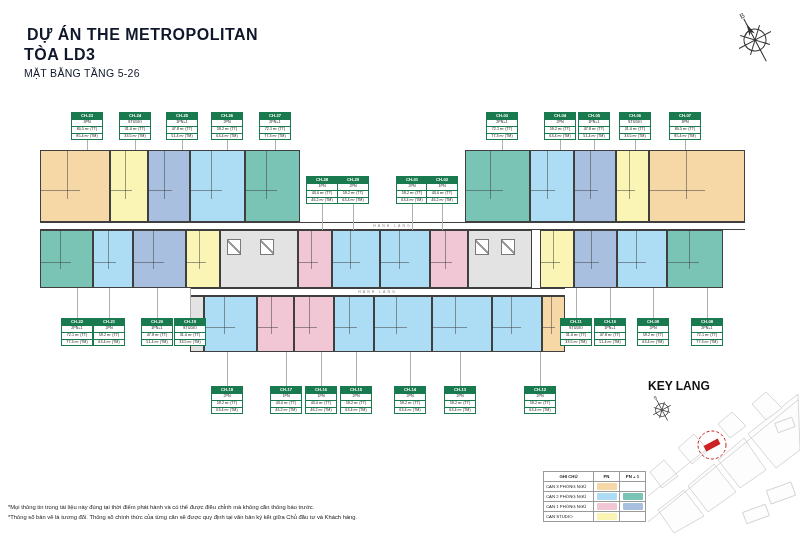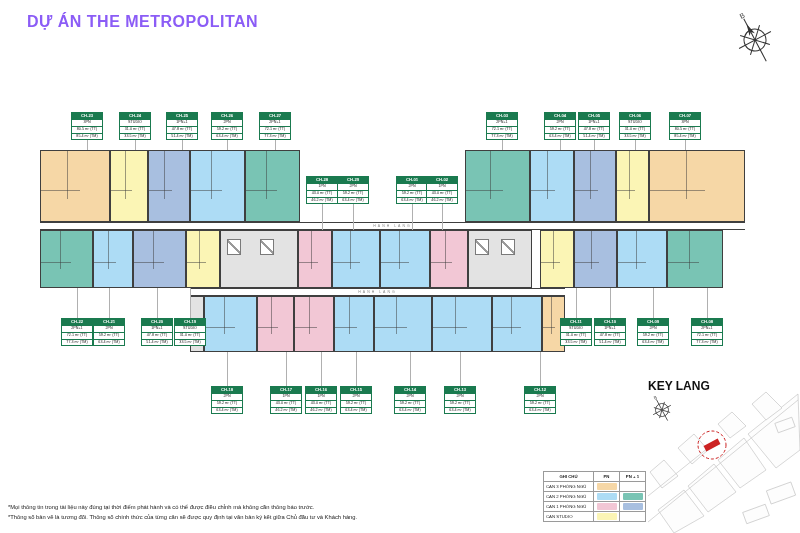--- a/index.html
+++ b/index.html
@@ -1,19 +1,19 @@
 <!DOCTYPE html>
 <html><head>
 <meta charset="utf-8">
 <style>
   html,body{margin:0;padding:0;background:#fff;}
   #page{position:relative;width:800px;height:533px;background:#ffffff;overflow:hidden;
         font-family:"Liberation Sans", sans-serif;}
   
-  #titleblock{position:absolute;left:24px;top:13px;color:#8b5cf6;}
+  #titleblock{position:absolute;left:24px;top:26px;color:#0f172a;}
   #titleblock .t1{font-size:16px;font-weight:bold;letter-spacing:.5px;padding-left:3px;}
   #titleblock .t2{font-size:16px;font-weight:bold;letter-spacing:.5px;margin-top:2px;}
   #titleblock .t3{font-size:10.5px;margin-top:3px;letter-spacing:.3px;}
   
   #plan{position:absolute;inset:0;}
   .unit{position:absolute;box-sizing:border-box;border:1.2px solid #3f3f3f;}
   .unit::before{content:"";position:absolute;left:38%;top:0;bottom:32%;border-right:0.8px solid rgba(60,60,60,.5);}
   .unit::after{content:"";position:absolute;left:0;right:42%;top:56%;border-top:0.8px solid rgba(60,60,60,.5);}
   .corridor{position:absolute;box-sizing:border-box;background:#fff;border-top:1px solid #3f3f3f;border-bottom:1px solid #3f3f3f;
             display:flex;align-items:center;justify-content:center;}
@@ -44,20 +44,22 @@
   #footnotes{position:absolute;left:8px;top:502px;color:#222;}
   #footnotes div{font-size:5.8px;line-height:10px;}
 </style>
 </head>
 <body>
 
 <div id="page">
 
   <div id="titleblock">
     <div class="t1">DỰ ÁN THE METROPOLITAN</div>
+    <div class="t2">TÒA LD3</div>
+    <div class="t3">MẶT BẰNG TẦNG 5-26</div>
   </div>
 
   <svg id="compass" width="50" height="58" viewBox="0 0 50 58">
     <g transform="rotate(-28 25 30)" stroke="#333" fill="none" stroke-width="1">
       <circle cx="25" cy="30" r="11"></circle>
       <line x1="25" y1="6" x2="25" y2="54"></line>
       <line x1="7" y1="30" x2="43" y2="30"></line>
       <line x1="14" y1="19" x2="36" y2="41"></line>
       <line x1="36" y1="19" x2="14" y2="41"></line>
       <path d="M25 12 L22 24 L25 21 L28 24 Z" fill="#333" stroke="none"></path>

